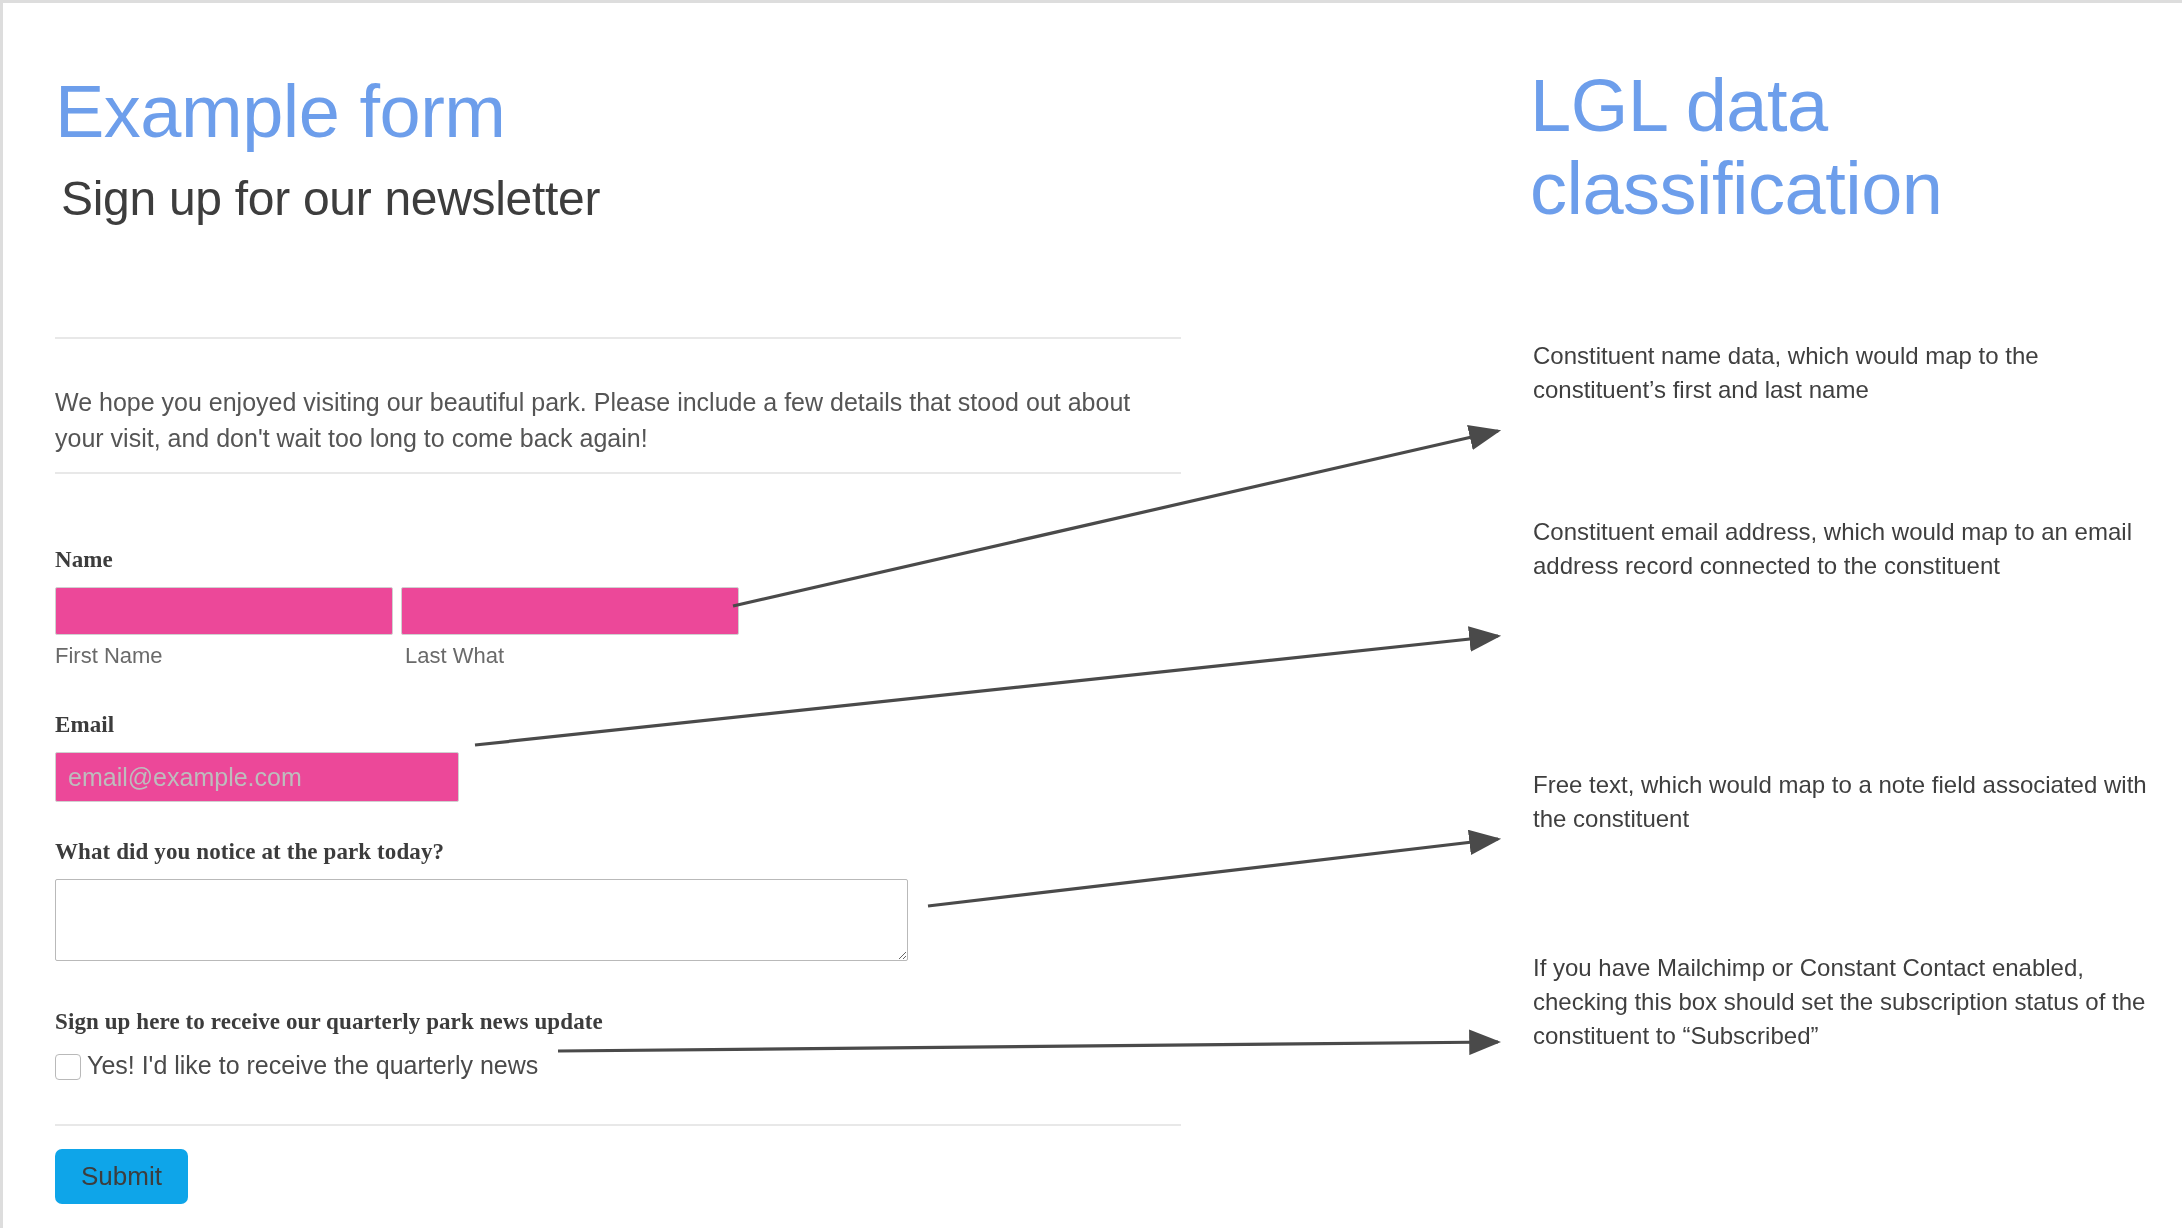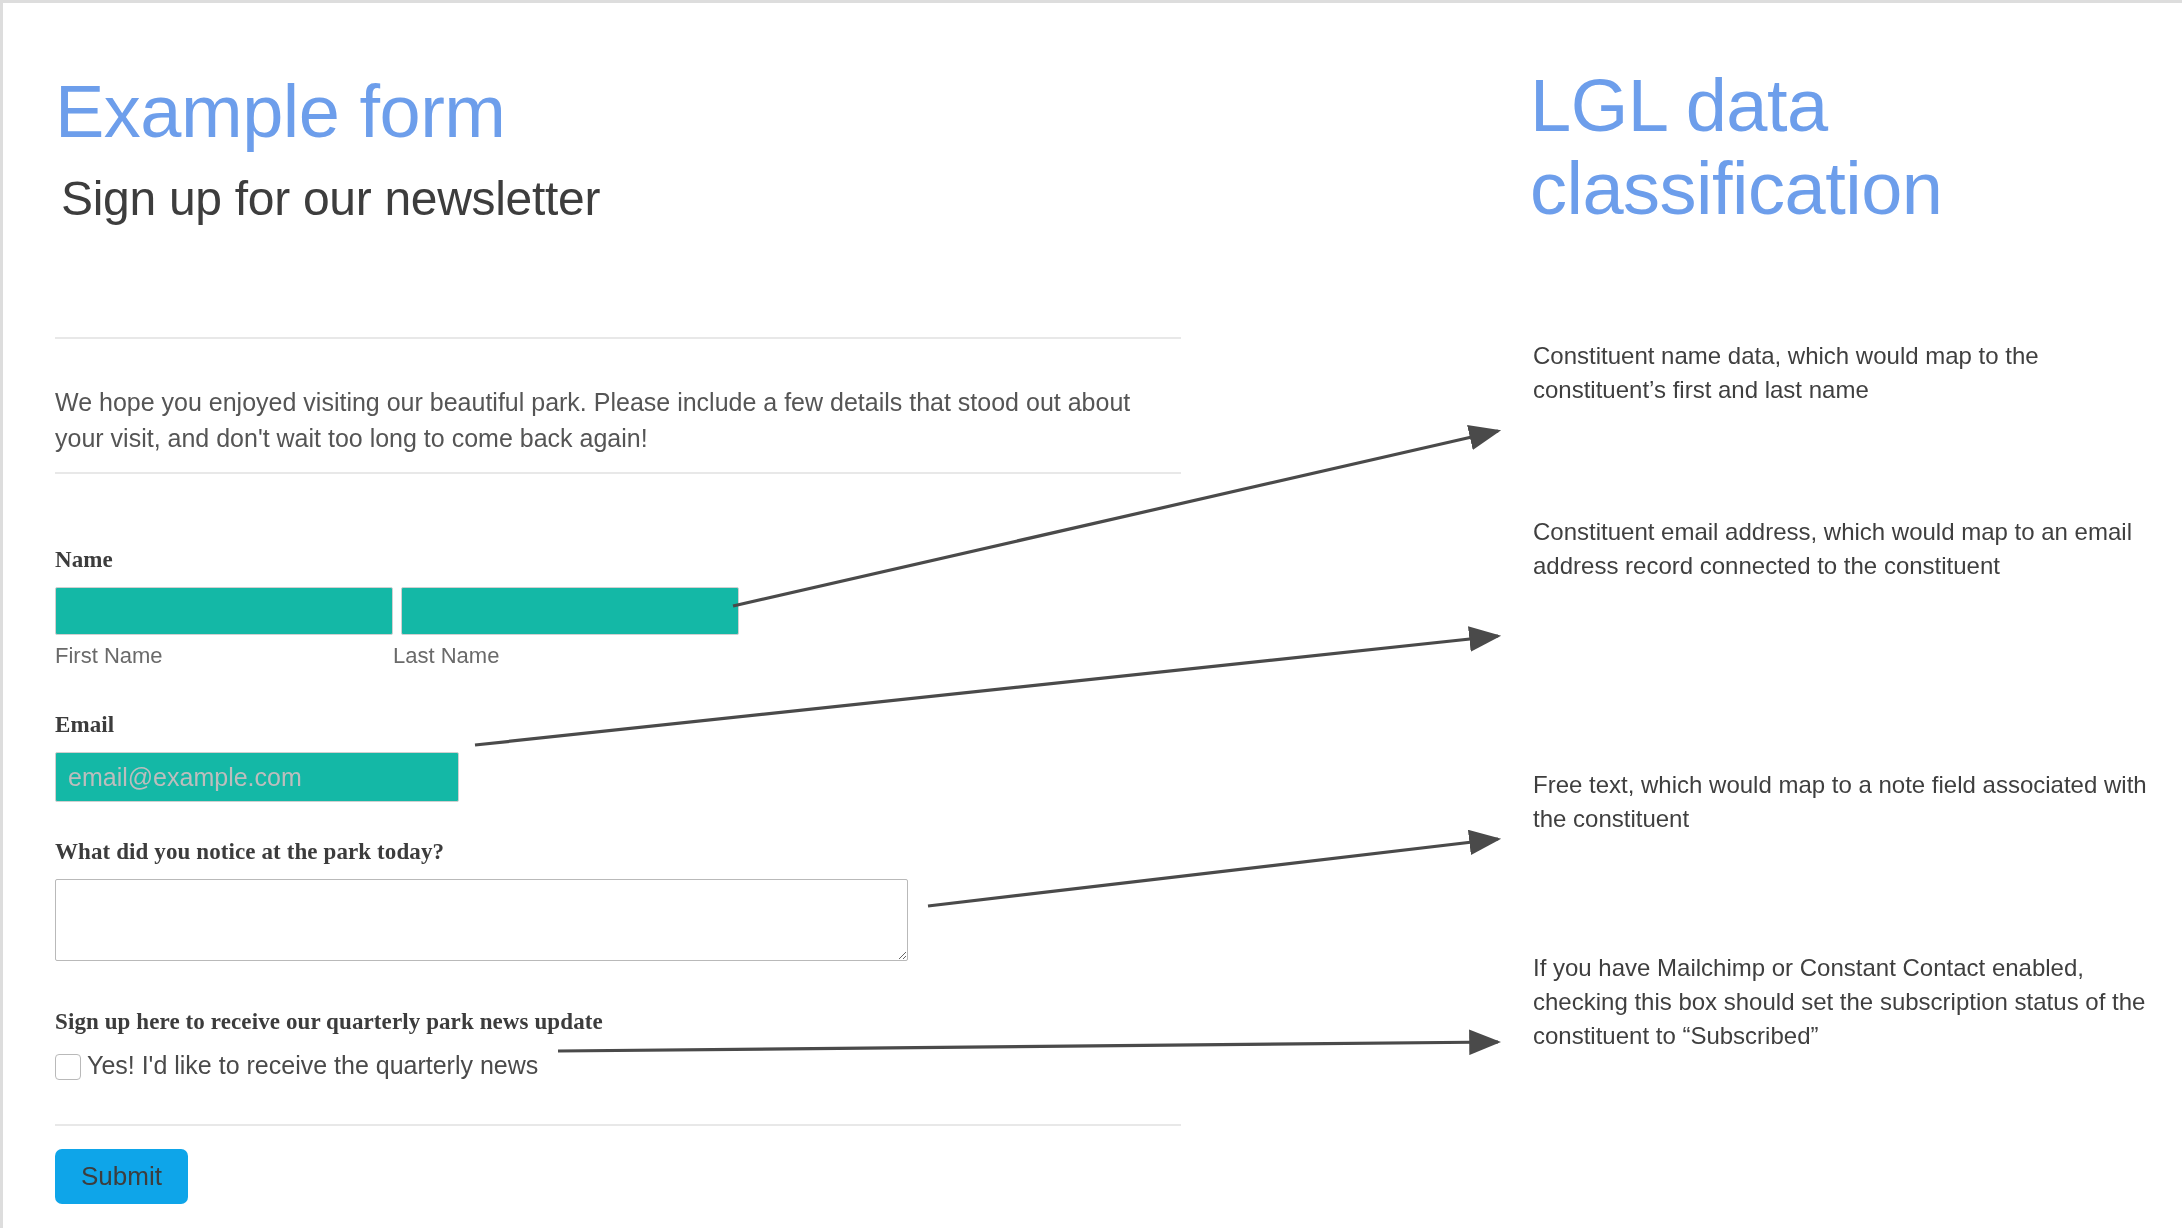--- a/index.html
+++ b/index.html
@@ -84,35 +84,35 @@
     font-size: 22px;
     color: #6a6a6a;
     font-family: "Liberation Sans", sans-serif;
     margin-top: 8px;
     display: block;
   }
 
   .txt-input {
     box-sizing: border-box;
     border: 1px solid #d0d0d0;
-    background: #14b8a6;
+    background: #ec4899;
     border-radius: 2px;
     font-size: 24px;
     font-family: "Liberation Sans", sans-serif;
     color: #333333;
     padding: 6px 12px;
     outline: none;
   }
   .txt-input::placeholder { color: #bdbdbd; }
 
   
   .name-block  { position: absolute; left: 52px; top: 544px; }
   .name-inputs { display: flex; gap: 8px; margin-top: 14px; }
   .name-inputs .txt-input { width: 338px; height: 48px; }
-  .name-caps { display: flex; gap: 0; }
+  .name-caps { display: flex; gap: 12px; }
   .name-caps .sub-label { width: 338px; }
 
   
   .email-block { position: absolute; left: 52px; top: 709px; }
   .email-block .txt-input { width: 404px; height: 50px; margin-top: 14px; font-size: 25px; }
 
   
   .note-block { position: absolute; left: 52px; top: 836px; }
   .note-area {
     box-sizing: border-box;
@@ -222,21 +222,21 @@
   <div class="hr hr-2"></div>
 
   <div class="name-block">
     <div class="field-label">Name</div>
     <div class="name-inputs">
       <input class="txt-input" type="text" value="" style="">
       <input class="txt-input" type="text" value="" style="">
     </div>
     <div class="name-caps">
       <span class="sub-label">First Name</span>
-      <span class="sub-label">Last Name</span>
+      <span class="sub-label">Last What</span>
     </div>
   </div>
 
   <div class="email-block">
     <div class="field-label">Email</div>
     <input class="txt-input" type="email" placeholder="email@example.com" style="">
   </div>
 
   <div class="note-block">
     <div class="field-label">What did you notice at the park today?</div>

